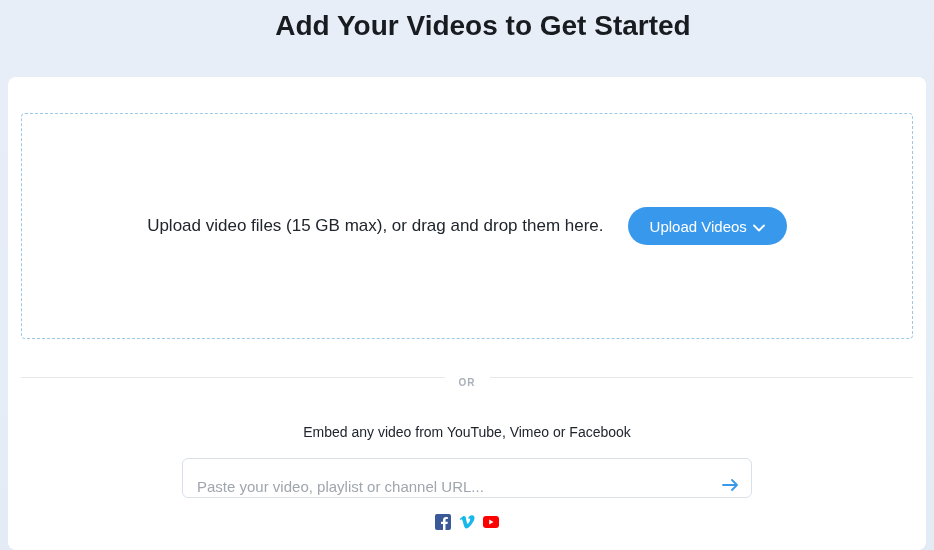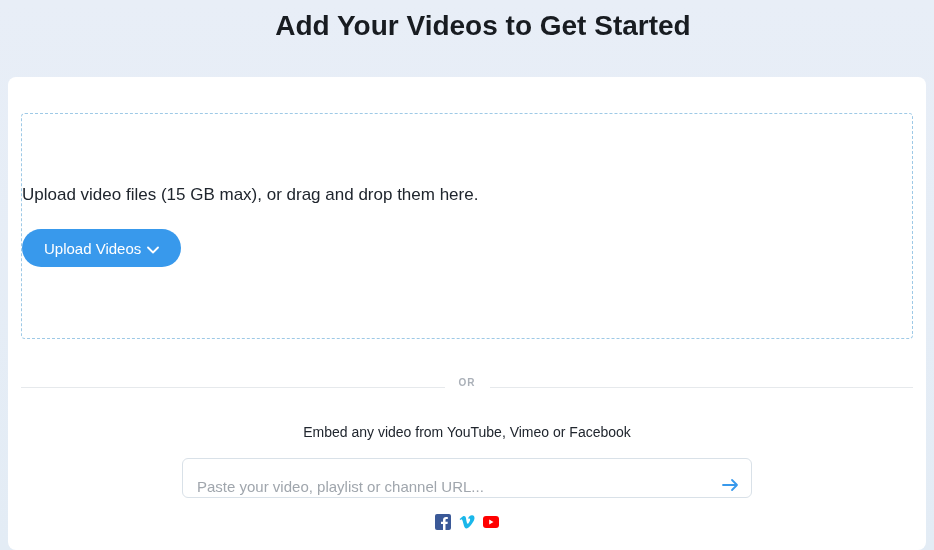--- a/index.html
+++ b/index.html
@@ -29,22 +29,22 @@
       padding: 36px 10px 20px 10px;
       min-height: 470px;
     }
     .dropzone {
       border: 1px dashed #9ec9e6;
       border-radius: 4px;
       margin: 0 auto;
       width: 892px;
       height: 226px;
       display: flex;
-      flex-direction: column;
-      align-items: flex-start;
+      flex-direction: row;
+      align-items: center;
       justify-content: center;
       gap: 24px;
     }
     .dropzone-text {
       font-size: 17px;
       color: #20262e;
     }
     .upload-btn {
       background: #3899ec;
       color: #ffffff;
@@ -58,21 +58,21 @@
       gap: 6px;
       cursor: pointer;
       font-family: inherit;
     }
     .upload-btn svg {
       width: 12px;
       height: 8px;
     }
     .divider-row {
       display: flex;
-      align-items: flex-end;
+      align-items: flex-start;
       justify-content: center;
       margin: 38px 0 36px 0;
       width: 892px;
       margin-left: auto;
       margin-right: auto;
     }
     .divider-line {
       flex: 1;
       height: 1px;
       background: #e6e9ec;

